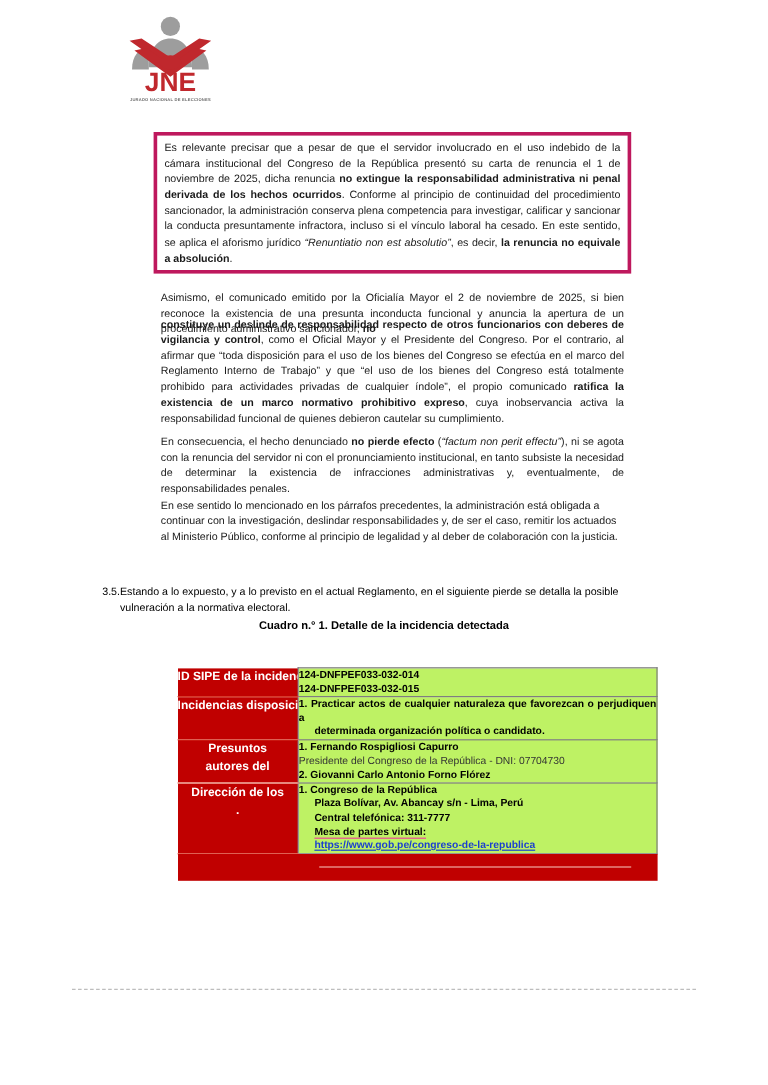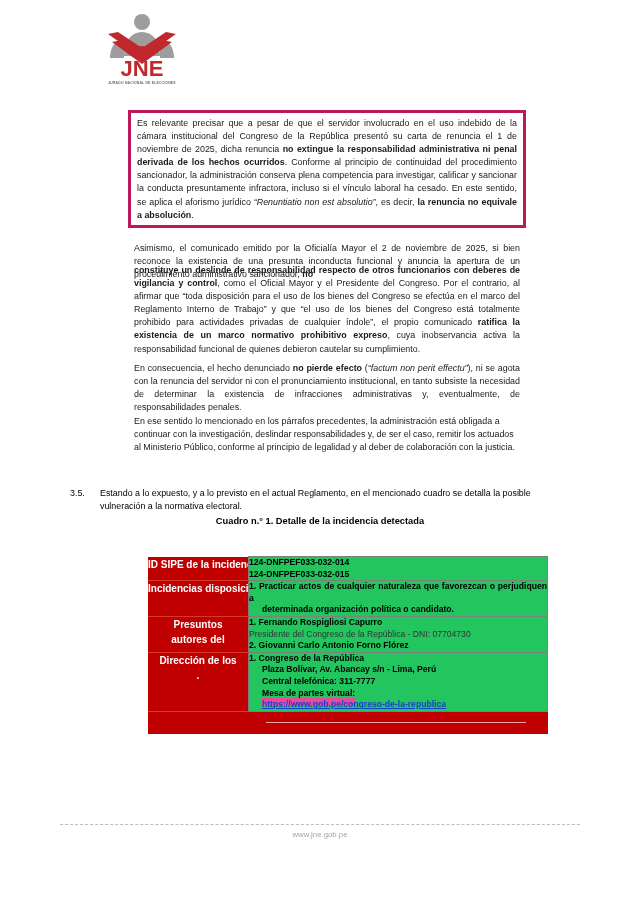--- a/index.html
+++ b/index.html
@@ -65,20 +65,21 @@
     left: 70px;
     top: 487px;
     width: 480px;
     font-size: 8.9px;
     line-height: 13.2px;
     display: flex;
   }
   .clause-num {
     width: 30px;
     flex: none;
+    text-align: right;
   }
   .clause-body { flex: 1; }
 
   
   .table-caption {
     position: absolute;
     left: 0;
     top: 516px;
     width: 640px;
     text-align: center;
@@ -107,40 +108,40 @@
     font-weight: bold;
     text-align: center;
     vertical-align: middle;
     padding: 3px 2px;
     overflow: hidden;
     white-space: nowrap;
     border-bottom: 1px solid #d83a2a;
   }
   .lbl-cell .lbl-line { display: block; line-height: 15px; }
   .val-cell {
-    background: #22c55e;
+    background: #bef264;
     border: 1px solid #7f7f7f;
     border-left: 1px solid #7f7f7f;
     padding: 2px 4px 3px 5px;
     font-size: 8.6px;
     line-height: 11.6px;
     font-weight: bold;
   }
   .val-cell .normal { font-weight: normal; color: #333; }
   .val-cell .just { text-align: justify; }
   .val-cell .indent { display: block; padding-left: 13px; }
   .link {
     color: #1a3fd0;
     font-weight: bold;
     text-decoration: underline;
   }
   .link-label {
     color: #000;
     font-weight: bold;
-    border-bottom: 7px solid #ec4899;
+    border-bottom: 1px solid #ec4899;
     display: inline;
   }
   .spacer-row td {
     background: #C00000;
     height: 22px;
     position: relative;
   }
   .spacer-row .hairline {
     position: absolute;
     left: 118px;
@@ -205,21 +206,21 @@
 <div class="para-block" style="top:362px;">
   <p class="para"><span>En consecuencia, el hecho denunciado </span><span class="b">no pierde efecto</span><span> (</span><span class="i">“factum non perit effectu”</span><span>), ni se agota con la renuncia del servidor ni con el pronunciamiento institucional, en tanto subsiste la necesidad de determinar la existencia de infracciones administrativas y, eventualmente, de responsabilidades penales.</span></p>
 </div>
 
 <div class="para-block" style="top:415px;">
   <p class="para nojust"><span>En ese sentido lo mencionado en los párrafos precedentes, la administración está obligada a continuar con la investigación, deslindar responsabilidades y, de ser el caso, remitir los actuados al Ministerio Público, conforme al principio de legalidad y al deber de colaboración con la justicia.</span></p>
 </div>
 
 <div class="clause">
   <div class="clause-num">3.5.</div>
-  <div class="clause-body">Estando a lo expuesto, y a lo previsto en el actual Reglamento, en el mencionado cuadro se detalla la posible vulneración a la normativa electoral.</div>
+  <div class="clause-body">Estando a lo expuesto, y a lo previsto en el actual Reglamento, en el siguiente pierde se detalla la posible vulneración a la normativa electoral.</div>
 </div>
 
 <div class="table-caption">Cuadro n.° 1. Detalle de la incidencia detectada</div>
 
 <table class="cuadro">
   <tbody>
       <tr>
         <td class="lbl-cell">
           <span class="lbl-line">ID SIPE de la incidencia</span>
         </td>
@@ -264,14 +265,13 @@
       <tr class="spacer-row">
         <td colspan="2">
           <div class="hairline"></div>
         </td>
       </tr>
     </tbody>
 </table>
 
 <div class="footer">
   <div class="footer-rule"></div>
-  <div>www.jne.gob.pe</div>
 </div>
 
 </body></html>

